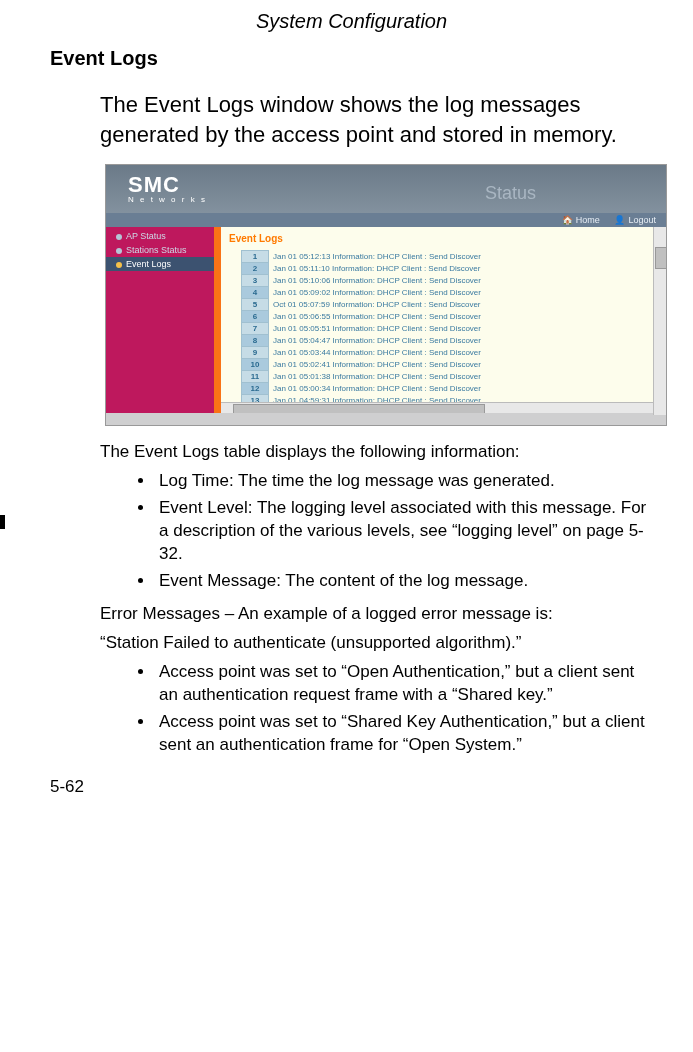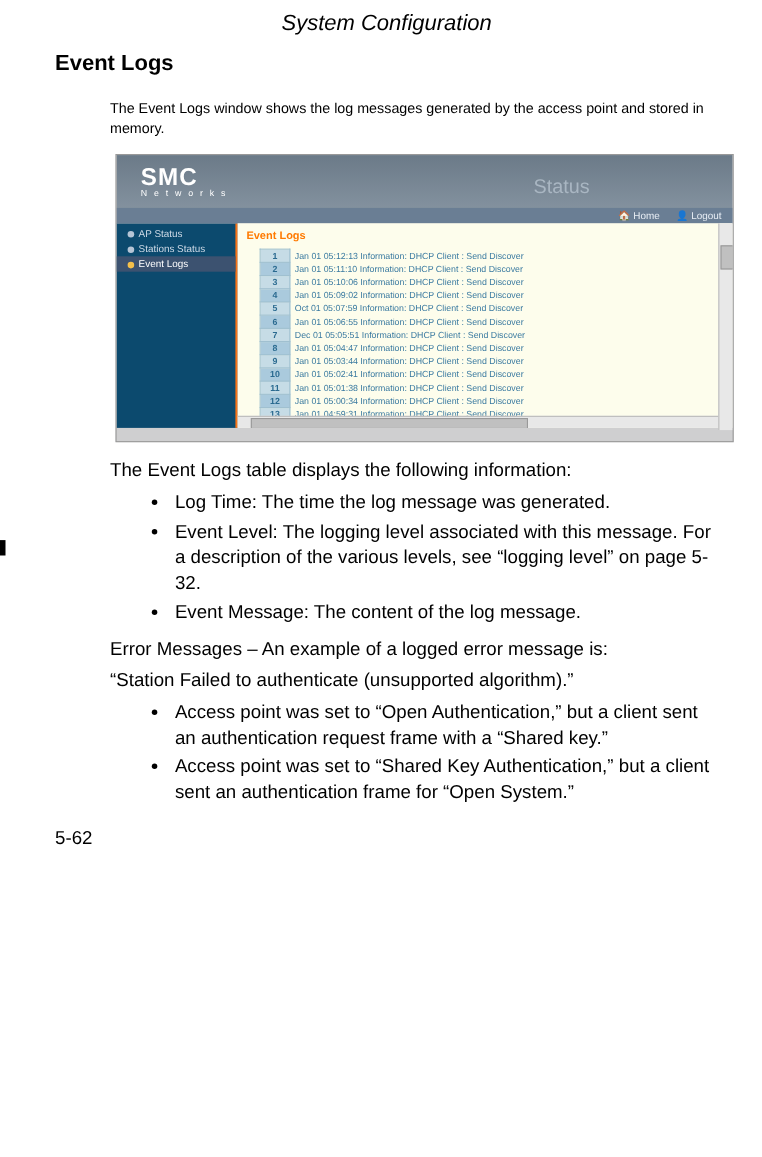--- a/index.html
+++ b/index.html
@@ -19,21 +19,21 @@
     font-family: Arial, Helvetica, sans-serif;
     margin-bottom: 14px;
     text-align: center;
   }
   .section-title {
     font-size: 20px;
     font-weight: bold;
     margin-bottom: 20px;
   }
   .intro {
-    font-size: 13px;
+    font-size: 22px;
     line-height: 1.35;
     margin: 0 0 15px 50px;
   }
   .screenshot {
     margin: 0 0 15px 55px;
     border: 1px solid #999;
     width: 560px;
     height: 260px;
     background: #cfcfd0;
     position: relative;
@@ -87,23 +87,23 @@
   .ap-bar span {
     color: #e8eef5;
     font-size: 9px;
   }
   .ap-body {
     display: flex;
     height: 186px;
   }
   .ap-side {
     width: 108px;
-    background: #0c4a6e;
+    background: #be185d;
     padding-top: 2px;
-    border-right: 2px solid #f97316;
+    border-right: 7px solid #f97316;
   }
   .ap-side-item {
     color: #cdd9e6;
     font-size: 9px;
     padding: 2px 6px 2px 10px;
     white-space: nowrap;
   }
   .ap-side-item.active {
     color: #fff;
     background: #3c5270;
@@ -272,21 +272,21 @@
           <tr class="alt">
                 <td class="idx">5</td>
                 <td>Oct 01 05:07:59 Information: DHCP Client : Send Discover</td>
               </tr>
           <tr class="dark">
                 <td class="idx">6</td>
                 <td>Jan 01 05:06:55 Information: DHCP Client : Send Discover</td>
               </tr>
           <tr class="alt">
                 <td class="idx">7</td>
-                <td>Dec 01 05:05:51 Information: DHCP Client : Send Discover</td>
+                <td>Jun 01 05:05:51 Information: DHCP Client : Send Discover</td>
               </tr>
           <tr class="dark">
                 <td class="idx">8</td>
                 <td>Jan 01 05:04:47 Information: DHCP Client : Send Discover</td>
               </tr>
           <tr class="alt">
                 <td class="idx">9</td>
                 <td>Jan 01 05:03:44 Information: DHCP Client : Send Discover</td>
               </tr>
           <tr class="dark">

